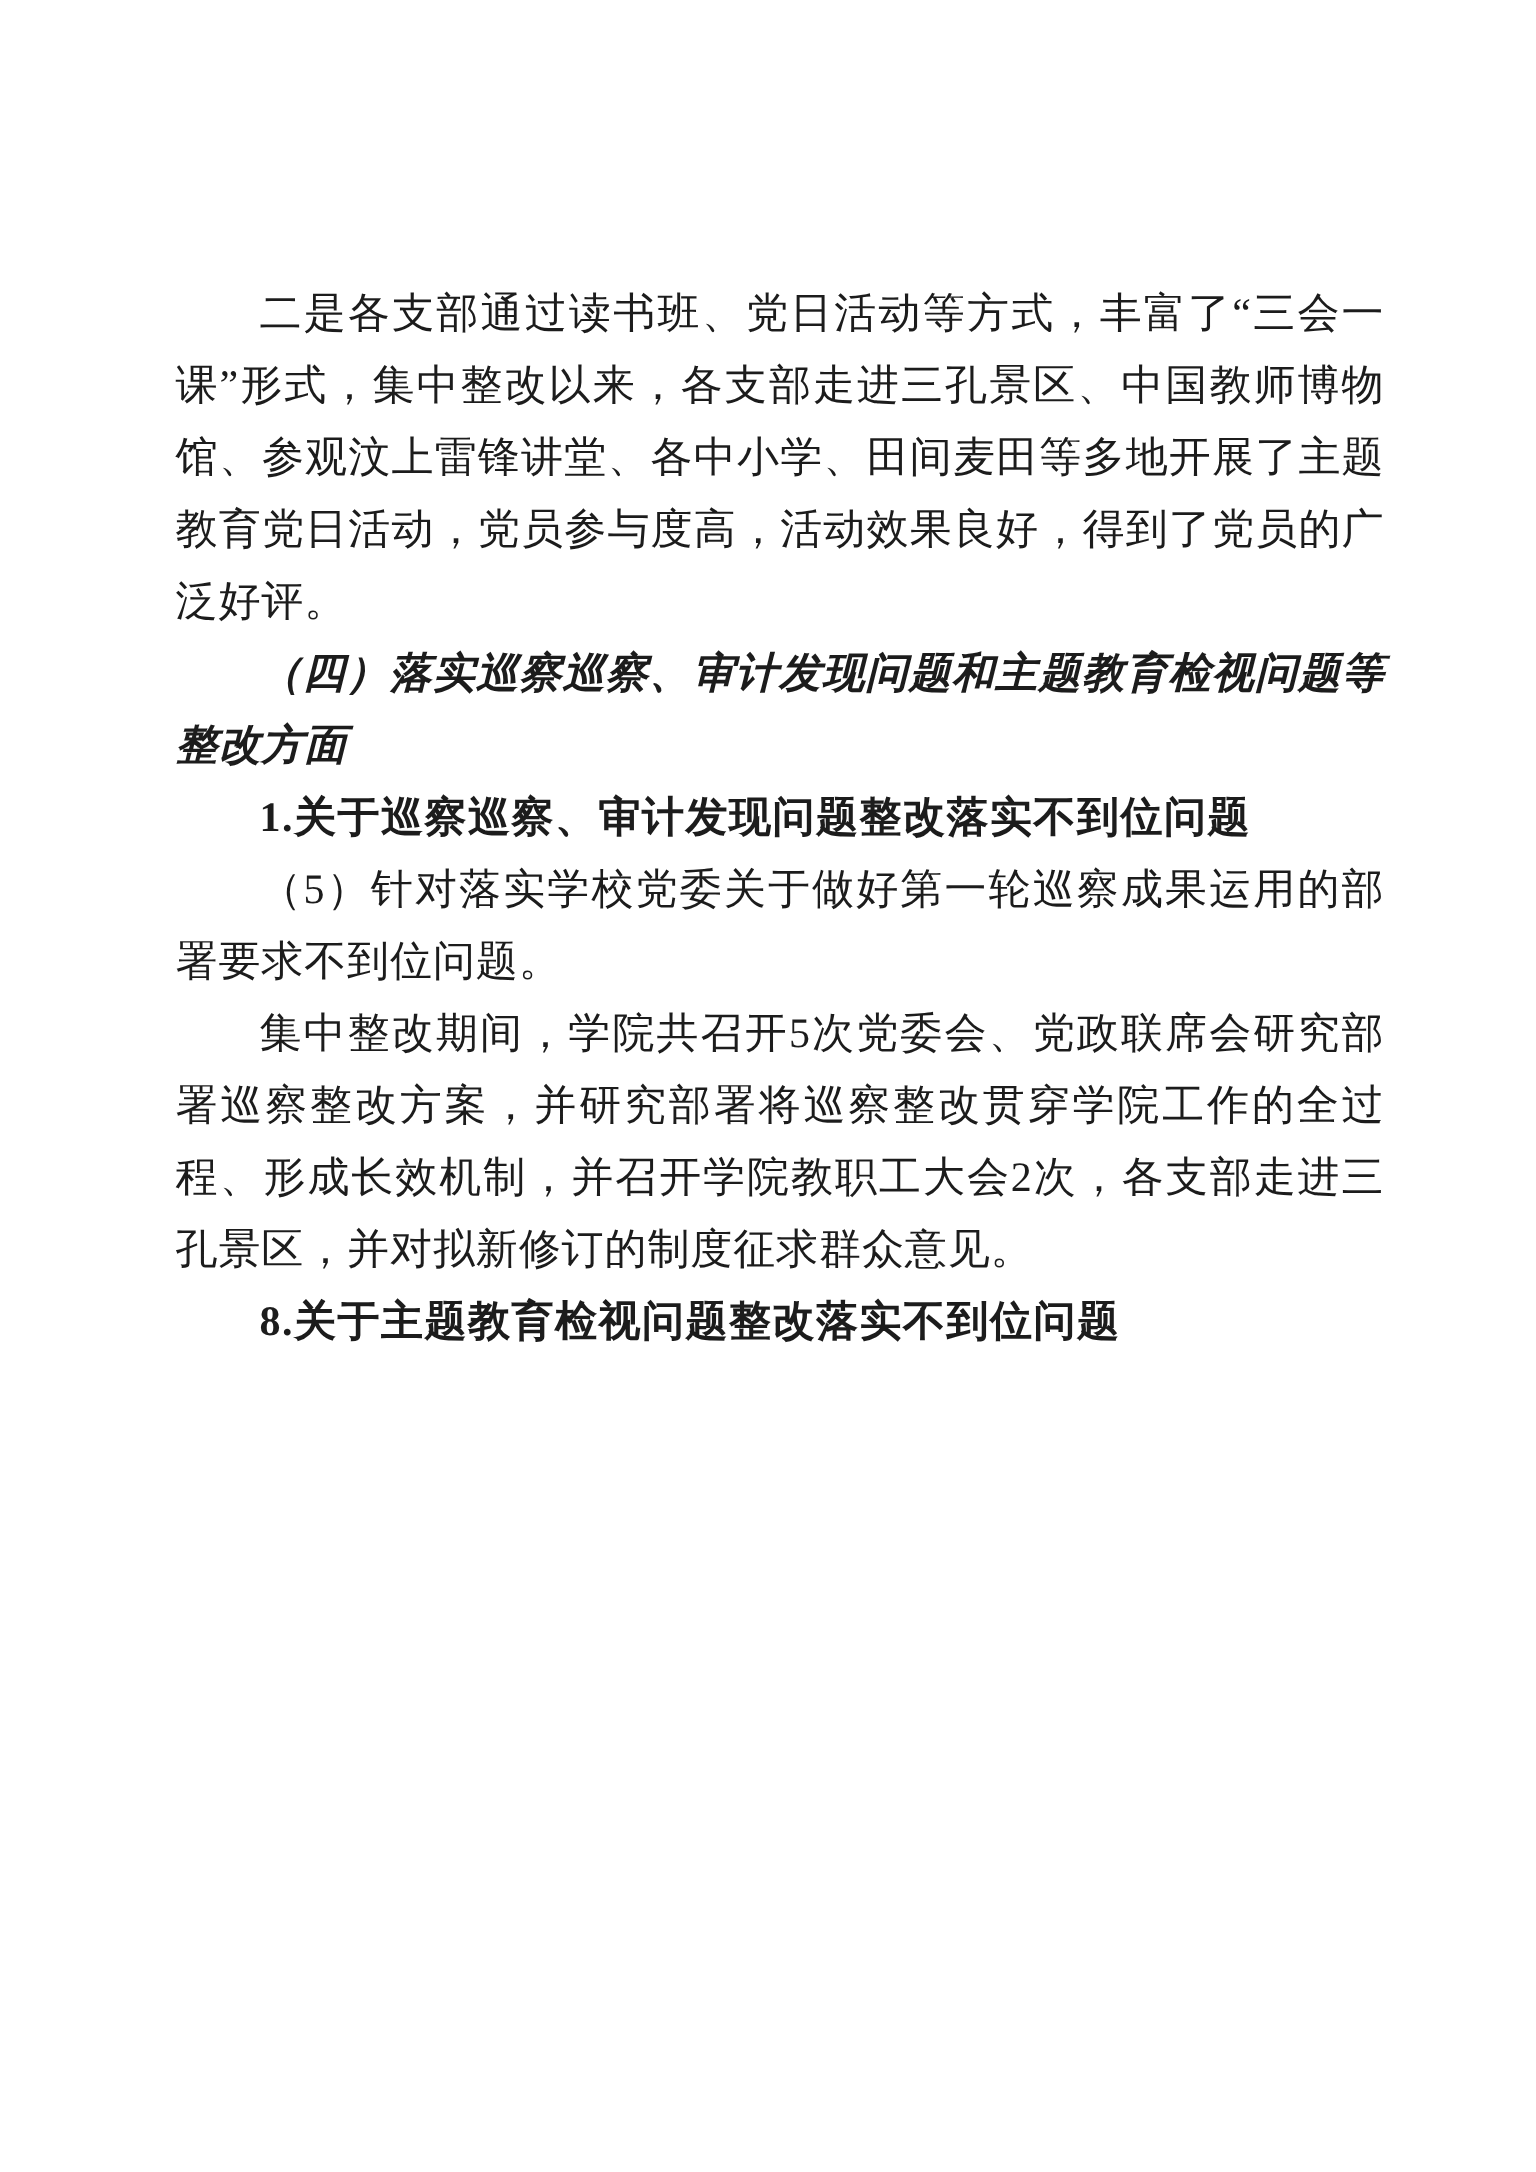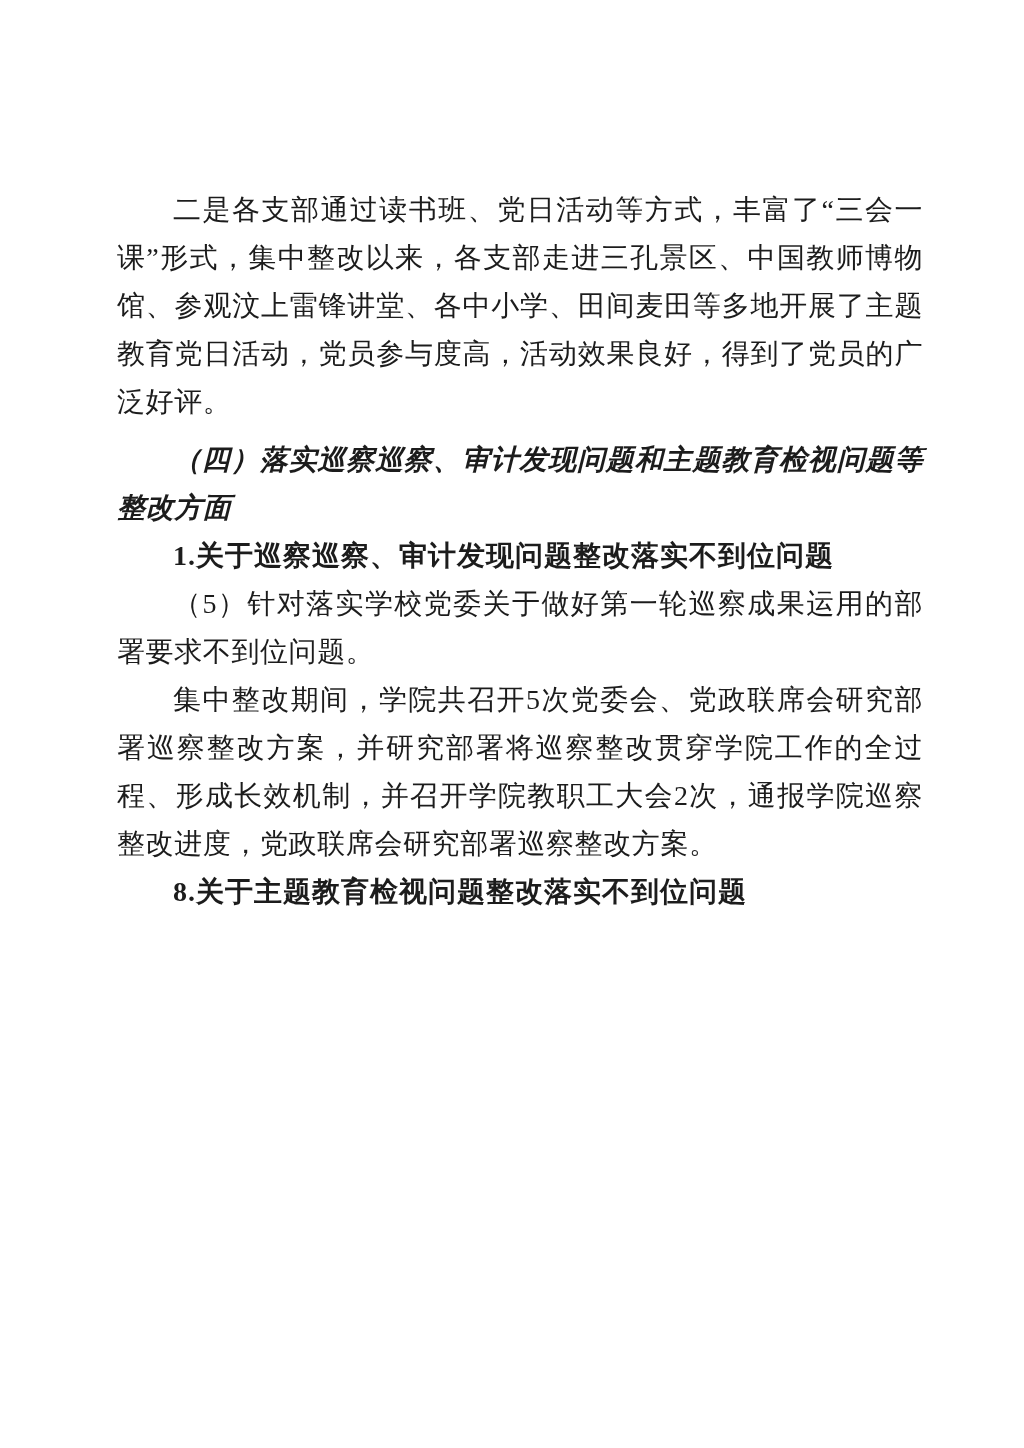--- a/index.html
+++ b/index.html
@@ -30,21 +30,20 @@
     letter-spacing: 0.6px;
     text-indent: 2em;
     text-align: justify;
     text-justify: inter-character;
     word-break: break-all;
   }
   
   p.heading-kai {
     font-style: italic;
     font-weight: 600;
-    margin-top: 10px;
   }
   
   p.heading-bold {
     font-weight: 700;
     letter-spacing: 1px;
   }
   .footer {
     position: absolute;
     left: 0;
     top: 1338px;
@@ -57,18 +56,18 @@
 </style>
 </head>
 <body>
 
 <div class="page">
   <div class="content">
     <p class="body-text">二是各支部通过读书班、党日活动等方式，丰富了“三会一课”形式，集中整改以来，各支部走进三孔景区、中国教师博物馆、参观汶上雷锋讲堂、各中小学、田间麦田等多地开展了主题教育党日活动，党员参与度高，活动效果良好，得到了党员的广泛好评。</p>
     <p class="heading-kai">（四）落实巡察巡察、审计发现问题和主题教育检视问题等整改方面</p>
     <p class="heading-bold">1.关于巡察巡察、审计发现问题整改落实不到位问题</p>
     <p class="body-text">（5）针对落实学校党委关于做好第一轮巡察成果运用的部署要求不到位问题。</p>
-    <p class="body-text">集中整改期间，学院共召开5次党委会、党政联席会研究部署巡察整改方案，并研究部署将巡察整改贯穿学院工作的全过程、形成长效机制，并召开学院教职工大会2次，通报学院巡察整改进度，党政联席会研究部署巡察整改方案。</p>
+    <p class="body-text">集中整改期间，学院共召开5次党委会、党政联席会研究部署巡察整改方案，并研究部署将巡察整改贯穿学院工作的全过程、形成长效机制，并召开学院教职工大会2次，各支部走进三孔景区，并对拟新修订的制度征求群众意见。</p>
     <p class="heading-bold">8.关于主题教育检视问题整改落实不到位问题</p>
   </div>
 
   <div class="footer">— 33 —</div>
 </div>
 
 </body></html>

